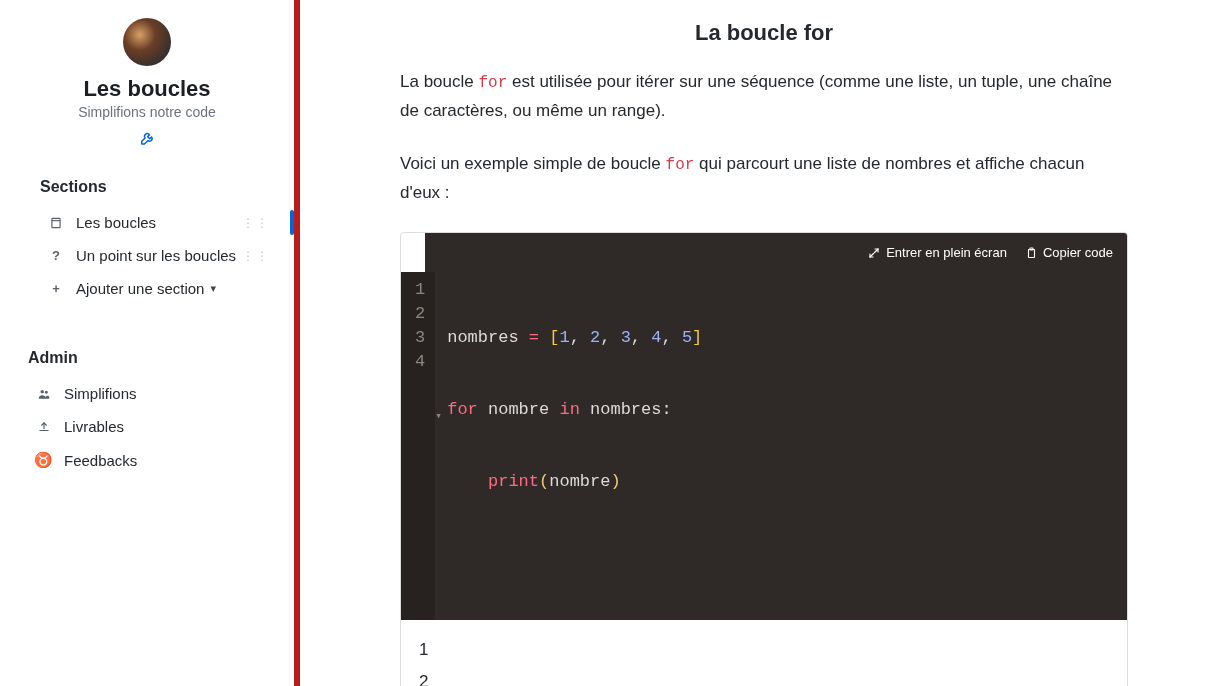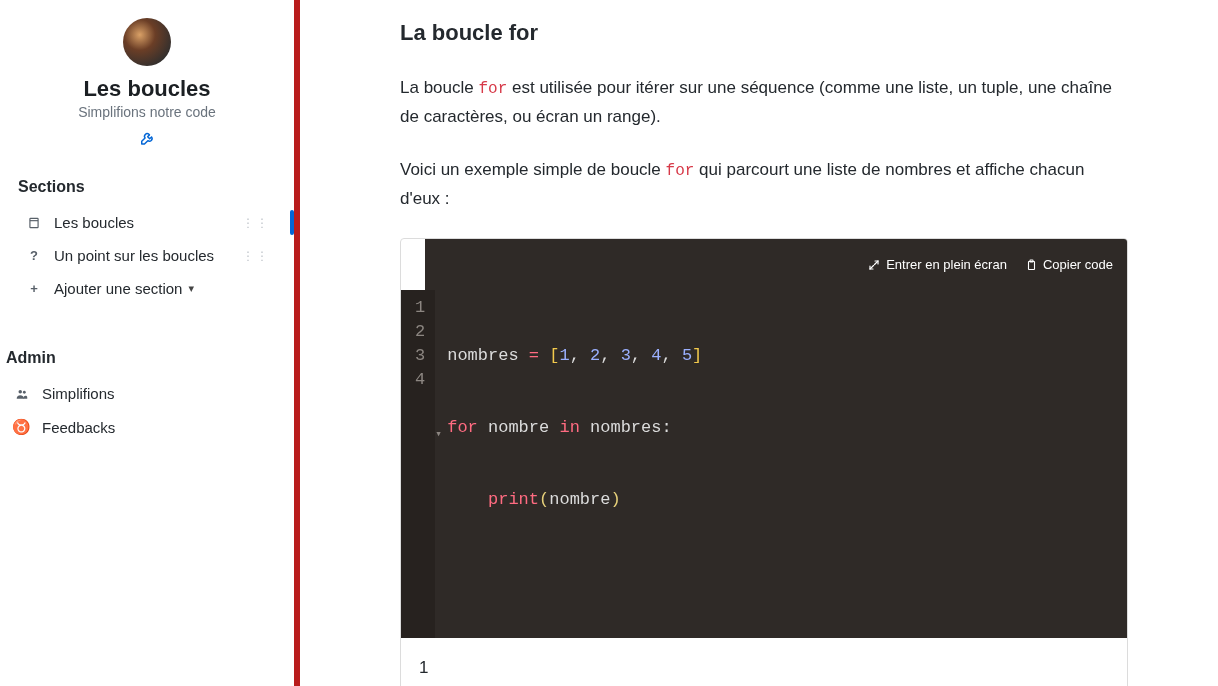--- a/index.html
+++ b/index.html
@@ -51,20 +51,21 @@
     display: flex;
     justify-content: center;
   }
   .wrench {
     color: #0366d6;
     cursor: pointer;
   }
 
   .section-block {
     padding: 20px 18px 0 18px;
+    margin-left: 22px;
   }
   .section-heading {
     font-size: 16px;
     font-weight: 700;
     margin-bottom: 10px;
   }
   .nav-list { list-style: none; }
   .nav-item {
     display: flex;
     align-items: center;
@@ -104,21 +105,22 @@
 
   
   .main {
     flex: 1;
     overflow-y: auto;
     padding: 20px 90px 40px 100px;
   }
   h2.content-h2 {
     font-size: 22px;
     font-weight: 700;
-    margin-bottom: 28px;
+    margin-bottom: 22px;
+    text-align: center;
   }
   p.content-p {
     font-size: 17px;
     line-height: 1.7;
     margin-bottom: 24px;
     color: #24292e;
   }
   code.inline {
     font-family: SFMono-Regular, Consolas, "Liberation Mono", Menlo, monospace;
     color: #d73a49;
@@ -132,21 +134,21 @@
     border-radius: 4px;
     overflow: hidden;
     margin-top: 8px;
   }
   .code-toolbar {
     background: #2f2a27;
     color: #fff;
     display: flex;
     justify-content: flex-end;
     gap: 18px;
-    padding: 18px 14px;
+    padding: 12px 14px;
     font-size: 13px;
     margin-left: 24px;
   }
   .code-toolbar .tb-btn {
     display: inline-flex;
     align-items: center;
     gap: 6px;
     cursor: pointer;
     color: #fff;
   }
@@ -246,33 +248,43 @@
           <svg width="14" height="14" viewBox="0 0 24 24" fill="currentColor">
               <circle cx="9" cy="8" r="3"></circle>
               <circle cx="16" cy="9" r="2.4"></circle>
               <path d="M3 19c0-3 3-5 6-5s6 2 6 5v1H3z"></path>
               <path d="M14 20v-1c0-2 2-4 4-4s3 1 3 3v2z"></path>
             </svg>
         </span>
         <span>Simplifions</span>
       </li>
       <li class="nav-item">
+        <span class="nav-icon">
+          <svg width="14" height="14" viewBox="0 0 24 24" fill="none" stroke="currentColor" stroke-width="2" stroke-linecap="round">
+              <path d="M12 15V5"></path>
+              <path d="M8 9l4-4 4 4"></path>
+              <path d="M5 18h14"></path>
+            </svg>
+        </span>
+        <span>Livrables</span>
+      </li>
+      <li class="nav-item">
         <span class="nav-icon" style="font-size:15px;">♉</span>
         <span>Feedbacks</span>
       </li>
     </ul>
   </div>
 </aside>
 
 <main class="main">
 
   <h2 class="content-h2">La boucle for</h2>
 
   <p class="content-p">
-    <span>La boucle </span><code class="inline">for</code><span> est utilisée pour itérer sur une séquence (comme une liste, un tuple, une chaîne de caractères, ou écran un range).</span>
+    <span>La boucle </span><code class="inline">for</code><span> est utilisée pour itérer sur une séquence (comme une liste, un tuple, une chaîne de caractères, ou même un range).</span>
   </p>
 
   <p class="content-p">
     <span>Voici un exemple simple de boucle </span><code class="inline">for</code><span> qui parcourt une liste de nombres et affiche chacun d'eux :</span>
   </p>
 
   <div class="code-card">
     <div class="code-toolbar">
       <span class="tb-btn">
         <span>

